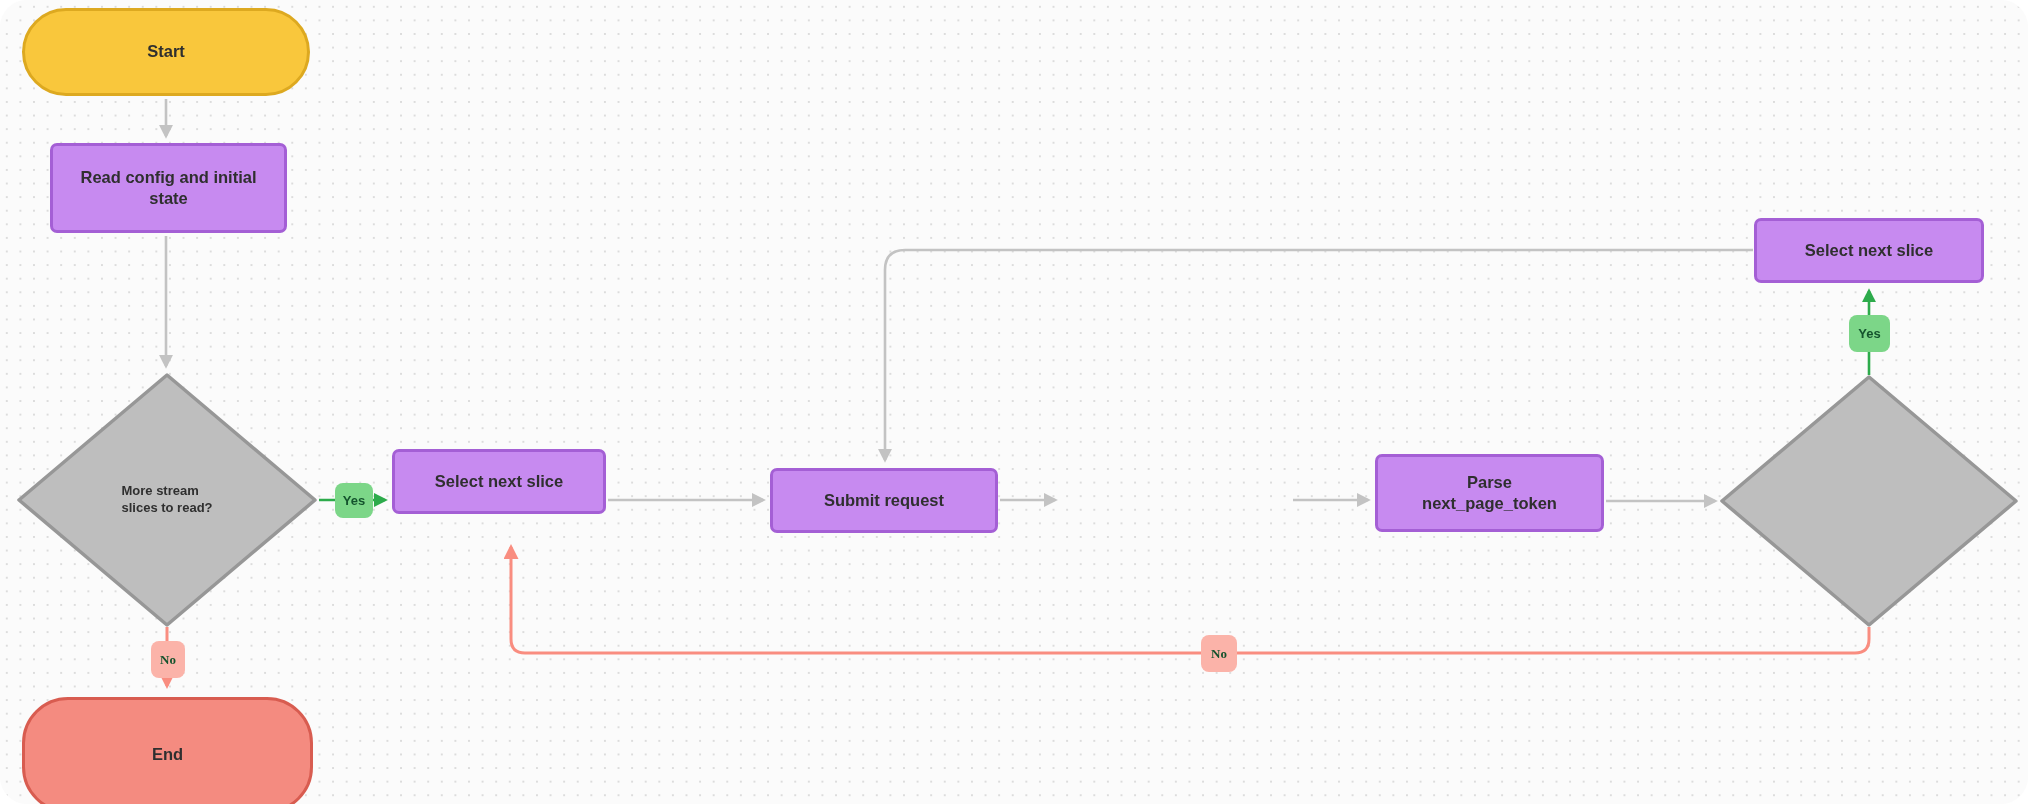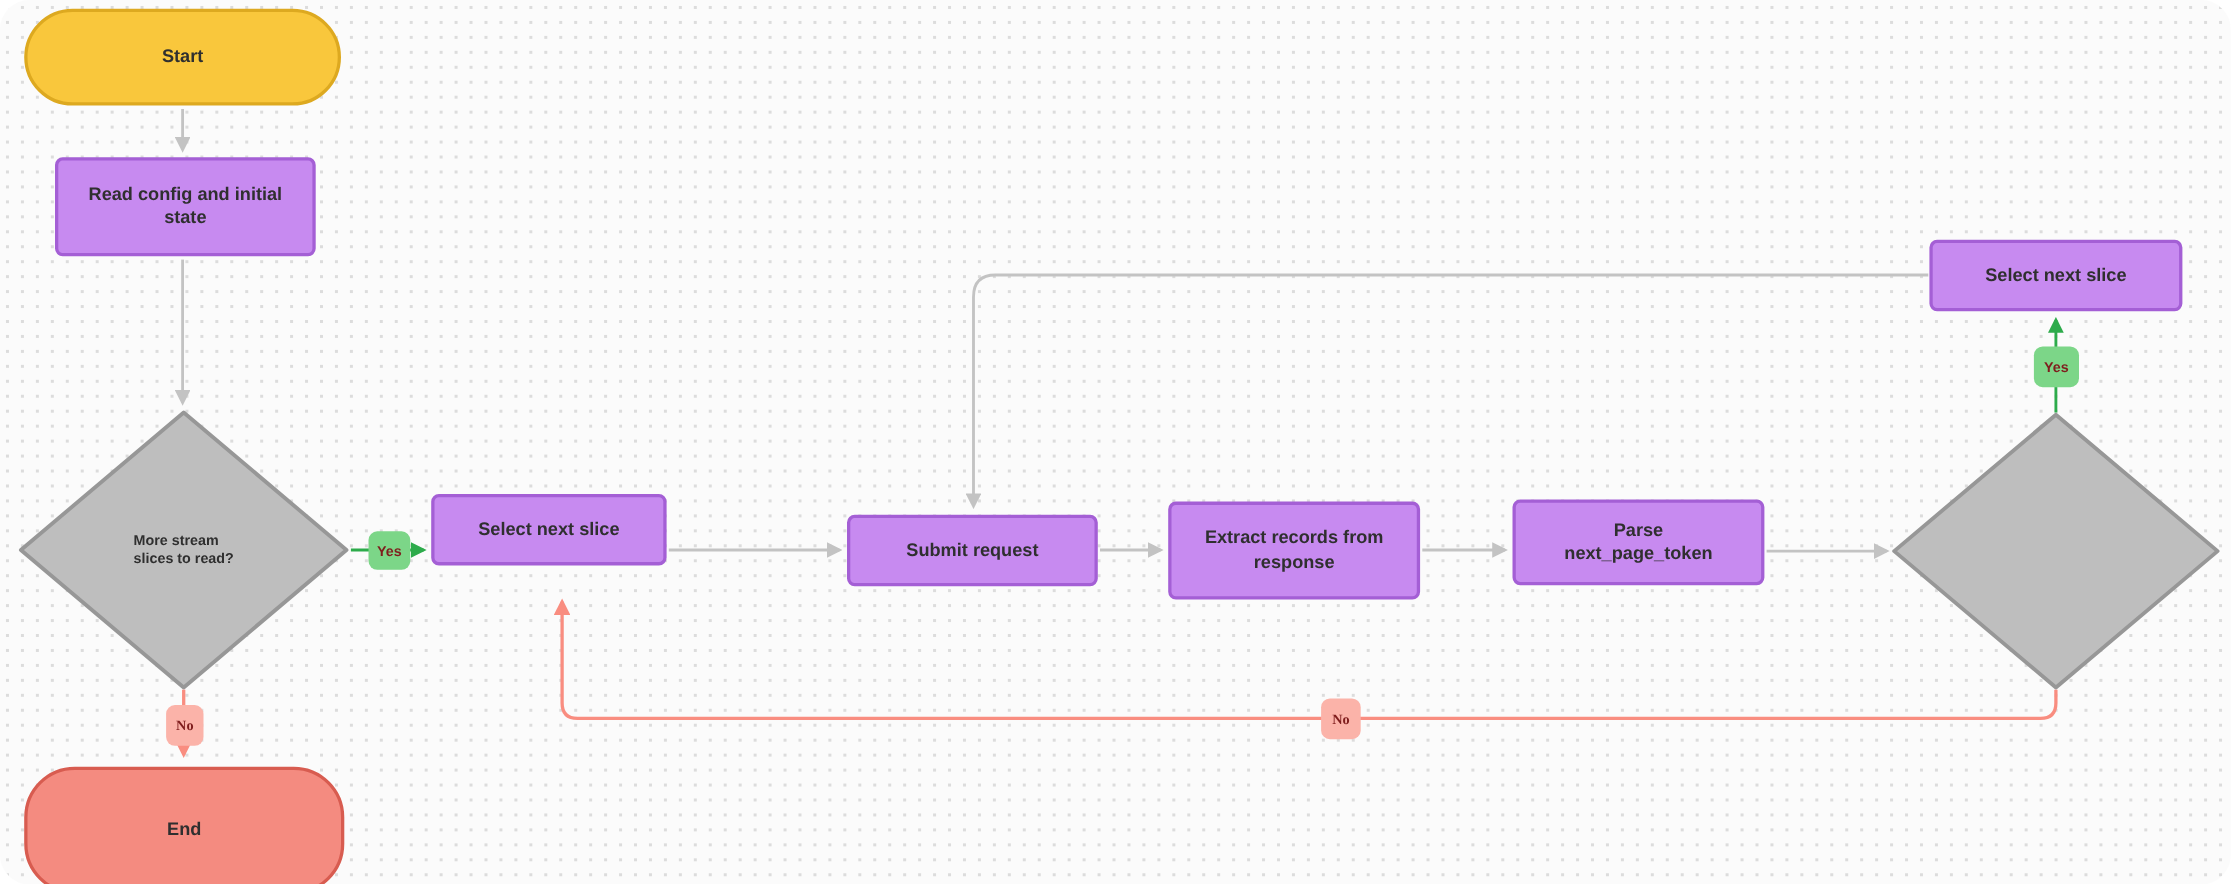--- a/index.html
+++ b/index.html
@@ -33,21 +33,21 @@
   .node.purple{background:var(--purple-fill); border-color:var(--purple-border);}
   .node.pink{background:var(--pink-fill); border-color:var(--pink-border);}
   .diamond-label{
     position:absolute; display:flex; align-items:center; justify-content:center;
     text-align:left; white-space:pre-line;
     font-size:13px; font-weight:600; line-height:1.3; color:var(--text);
   }
   .edge-label{
     position:absolute; box-sizing:border-box;
     display:flex; align-items:center; justify-content:center;
-    font-size:13px; font-weight:700; color:#7f1d1d; border-radius:8px;
+    font-size:13px; font-weight:700; color:#14532d; border-radius:8px;
   }
   .edge-label.green{background:var(--green-fill);}
   .edge-label.pink{background:var(--pink-label-fill);font-family:Liberation Serif, serif;}
   svg .shape-diamond{fill:var(--gray-fill); stroke:var(--gray-border); stroke-width:3.5; stroke-linejoin:round;}
   svg .e{fill:none; stroke-linecap:butt;}
   svg .e-gray{stroke:var(--connector-gray); stroke-width:2.6;}
   svg .e-green{stroke:var(--green-line); stroke-width:2.6;}
   svg .e-pink{stroke:var(--pink-line); stroke-width:3;}
   svg .mk-gray{fill:var(--connector-gray);}
   svg .mk-green{fill:var(--green-line);}
@@ -100,24 +100,20 @@
 slices to read?</div>
 
   <div class="node purple" style="left:392px; top:449px; width:214px; height:65px;">
     <span>Select next slice</span>
   </div>
 
   <div class="node purple" style="left:770px; top:468px; width:228px; height:65px;">
     <span>Submit request</span>
   </div>
 
-  <div class="node purple" style="left:1062px; top:456px; width:229px; height:89px;">
-    <span>Extract records from
-response</span>
-  </div>
 
   <div class="node purple" style="left:1375px; top:454px; width:229px; height:78px;">
     <span>Parse
 next_page_token</span>
   </div>
 
 
   <div class="node purple" style="left:1754px; top:218px; width:230px; height:65px;">
     <span>Select next slice</span>
   </div>

